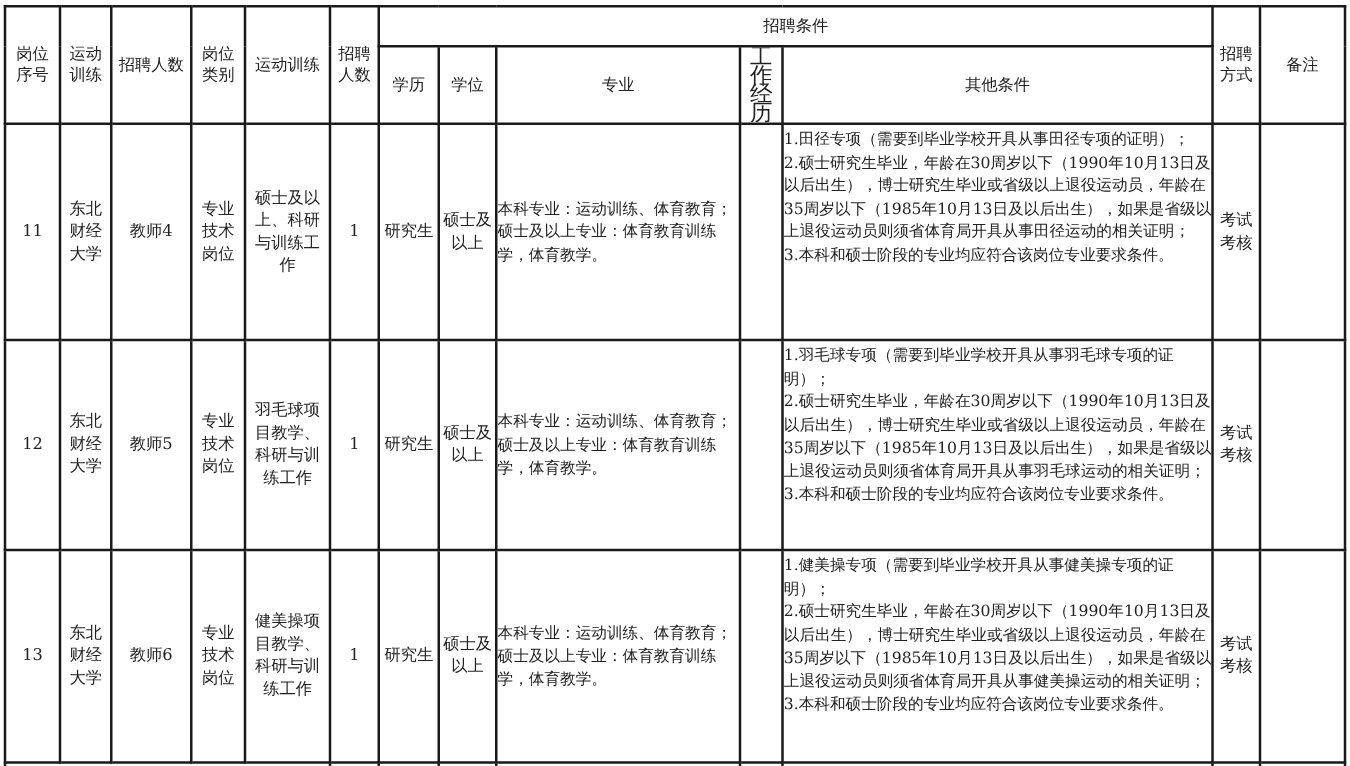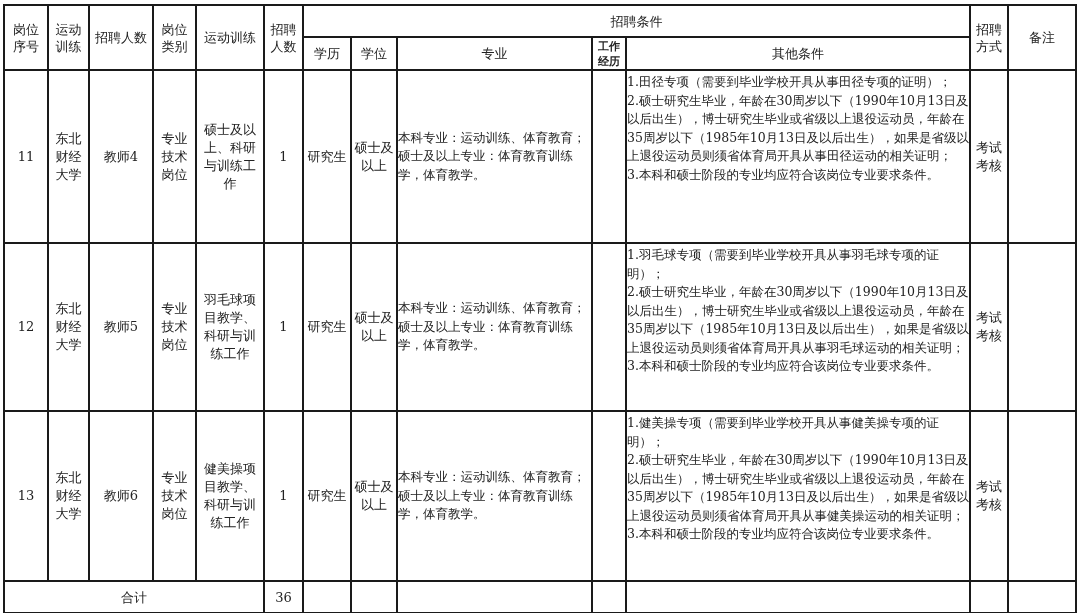--- a/index.html
+++ b/index.html
@@ -6,21 +6,21 @@
   body { width:1080px; height:613px; overflow:hidden; position:relative;
          font-family: "DejaVu Serif", "Liberation Serif", serif; color:#222; }
   table { position:absolute; left:3px; top:4px; border-collapse:collapse;
           table-layout:fixed; width:1072px; }
   td, th { border:2px solid #1a1a1a; padding:0; text-align:center; vertical-align:middle;
            font-weight:normal; font-size:13px; line-height:18px; overflow:hidden; }
   th { font-size:13px; line-height:17px; }
   .left { text-align:left; padding:2px 0; font-size:12.5px; line-height:18.5px; }
   .narrow { padding:0 2px; }
   .vtop { vertical-align:top; }
-  .small { font-size:11px; line-height:15px;font-weight:bold; }
+  .small { font-size:18px; line-height:15px; }
   .r-head1 { height:32px; }
   .r-head2 { height:33px; }
   .r-data1 { height:173px; }
   .r-data2 { height:168px; }
   .r-data3 { height:170px; }
   .r-total { height:32px; }
   .r-total td { font-size:13px; line-height:15px; }
 </style>
 </head>
 <body>

